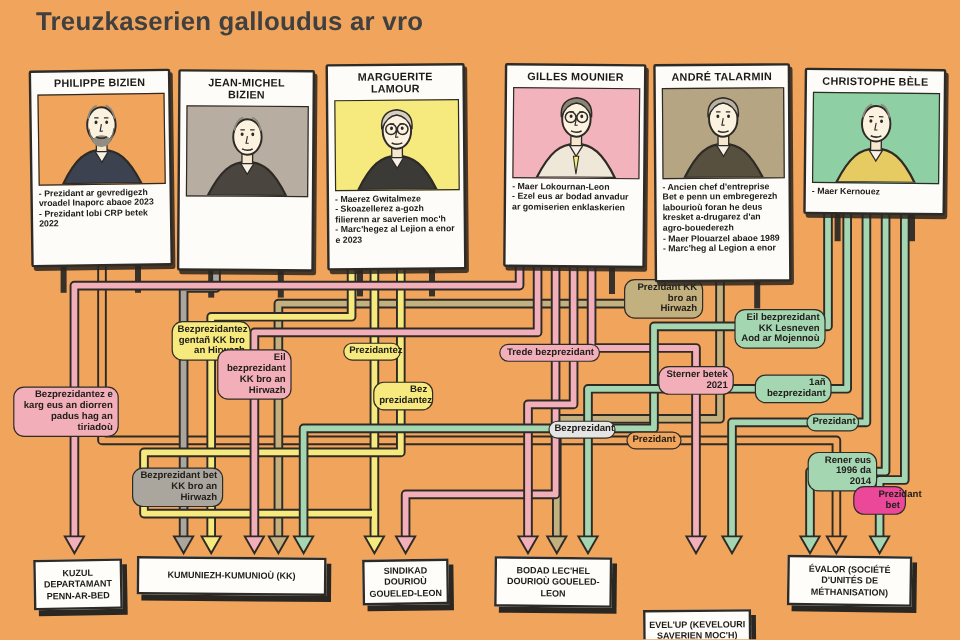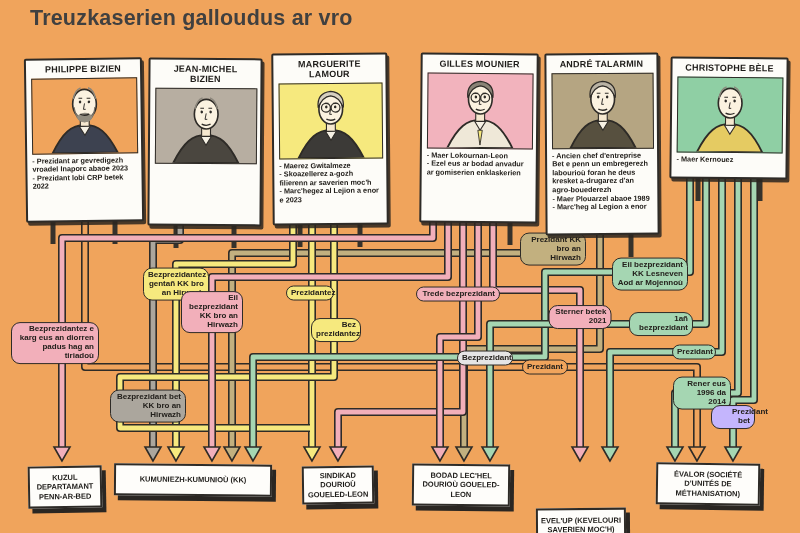--- a/index.html
+++ b/index.html
@@ -97,21 +97,21 @@
       <div class="bubble" style="left: 458px; top: 294px; width: 84px; background: rgb(242, 175, 186);">Trede bezprezidant</div>
       <div class="bubble" style="left: 485px; top: 327px; width: 56px; background: #e5e5e5; margin-top: 31px;">Bezprezidant</div>
       <div class="bubble" style="left: 553px; top: 249px; width: 66px; background: rgb(194, 176, 127);">Prezidant KK bro an Hirwazh</div>
       <div class="bubble" style="left: 650px; top: 274px; width: 76px; background: rgb(165, 214, 178);">Eil bezprezidant KK Lesneven Aod ar Mojennoù</div>
       <div class="bubble" style="left: 580px; top: 317px; width: 63px; background: rgb(242, 175, 186);">Sterner betek 2021</div>
       <div class="bubble" style="left: 661px; top: 324px; width: 64px; background: rgb(165, 214, 178);">1añ bezprezidant</div>
       <div class="bubble" style="left: 694px; top: 352px; width: 44px; background: rgb(165, 214, 178);">Prezidant</div>
       <div class="bubble" style="left: 545px; top: 367px; width: 46px; background: rgb(240, 164, 92);">Prezidant</div>
       <div class="bubble" style="left: 148px; top: 406px; width: 76px; background: rgb(171, 166, 157);">Bezprezidant bet KK bro an Hirwazh</div>
       <div class="bubble" style="left: 702px; top: 393px; width: 58px; background: rgb(165, 214, 178);">Rener eus 1996 da 2014</div>
-      <div class="bubble" style="left: 733px; top: 417px; width: 44px; background: #c4b5fd; padding-left: 20px;">Prezidant bet</div>
+      <div class="bubble" style="left: 733px; top: 417px; width: 44px; background: #ec4899; padding-left: 20px;">Prezidant bet</div>
     </div>
   <div id="people-layer">
       <div class="pcard" style="left: 25px; top: 58px; width: 118px; height: 164px; transform: rotate(-0.8deg);">
         <div class="pname">PHILIPPE BIZIEN</div>
         <div class="portrait" style="background: rgb(240, 164, 92);"><svg width="100%" height="100%" viewBox="0 0 100 100" preserveAspectRatio="xMidYMax meet">
             <path d="M6,100 C20,72 32,62 50,62 C68,62 80,72 94,100 Z" fill="#3d4250" stroke="#2e2b27" stroke-width="2.5"></path>
             <path d="M42,63 L50,76 L58,63 Z" fill="#f6f1e4" stroke="#2e2b27" stroke-width="1.5"></path>
             <rect x="44" y="50" width="12" height="14" fill="#f6e8cf" stroke="#2e2b27" stroke-width="1.5"></rect>
             <ellipse cx="50" cy="34" rx="16" ry="20" fill="#fbf2e0" stroke="#2e2b27" stroke-width="2.2"></ellipse>
             <path d="M35,27 Q37,15 45,12" fill="none" stroke="#8b867b" stroke-width="2"></path>

